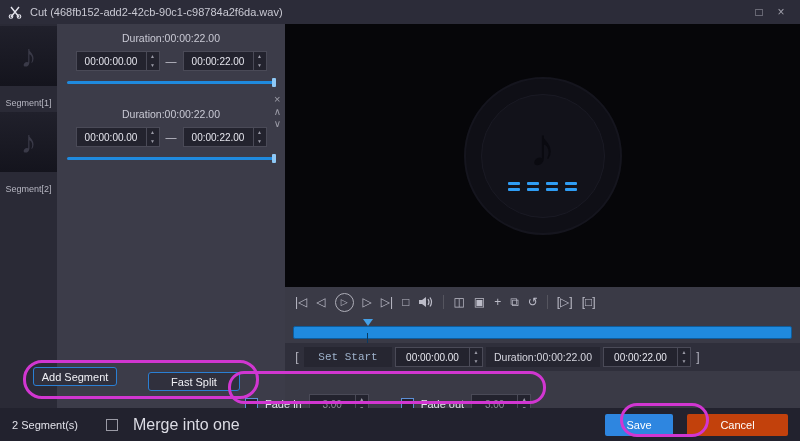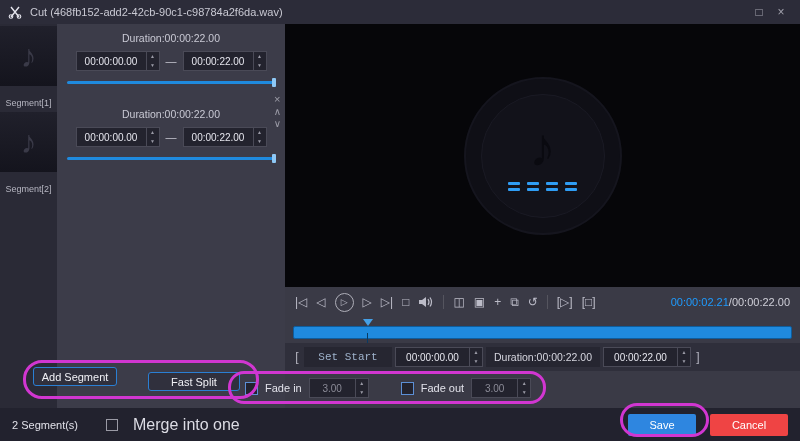--- a/index.html
+++ b/index.html
@@ -83,38 +83,38 @@
                       background:#083a63; }
 
   .setrow { position:absolute; left:285px; top:343px; width:515px; height:28px; background:#2f2f3b;
             display:flex; align-items:center; gap:3px; padding:0 8px; }
   .bracket { color:#b5b5c0; font-size:12px; width:8px; text-align:center; }
   .set-btn { width:88px; height:20px; background:#262631; border:none; color:#9fb3cc; font-size:11px;
              font-family:Liberation Mono, monospace; }
   .dur-display { width:114px; height:20px; background:#262631; color:#d6d6df; font-size:10.5px;
                  display:flex; align-items:center; justify-content:center; white-space:nowrap; }
 
-  .faderow { position:absolute; left:240px; top:372px; width:330px; height:32px;
+  .faderow { position:absolute; left:240px; top:388px; width:330px; height:32px;
              display:flex; align-items:center; gap:7px; padding-left:5px; }
   .checkbox { display:inline-block; width:13px; height:13px; background:#23232e;
               border:1px solid #5c8fd6; }
   .fade-label { color:#e2e2ea; font-size:11px; }
   .fade-gap { width:18px; }
 
   
   .footer { position:absolute; left:0; top:408px; width:800px; height:33px; background:#22222e;
             display:flex; align-items:center; padding:0 12px; }
   .count { color:#e0e0e8; font-size:11px; margin-right:28px; }
   .checkbox.small { width:12px; height:12px; border:1px solid #9a9aa5; background:transparent; }
   .merge-label { color:#dcdce4; font-size:16px; margin-left:15px; }
   .spacer { flex:1; }
   .footer-btn { height:22px; border:none; border-radius:2px; color:#ffffff; font-size:11px;
                 font-family:"Liberation Sans", sans-serif; }
   .save { width:68px; background:#2e86e0; margin-right:14px; }
-  .cancel { width:78px; background:#ef4444; }
+  .cancel { width:101px; background:#c2410c; }
 
   
   .annot { position:absolute; border:3px solid #d136d1; pointer-events:none; z-index:60; }
   .a1 { left:23px; top:360px; width:236px; height:39px; border-radius:19px; }
   .a2 { left:228px; top:371px; width:318px; height:33px; border-radius:16px; }
   .a3 { left:620px; top:403px; width:89px; height:34px; border-radius:17px; }
 </style>
 </head>
 <body>
 
@@ -245,23 +245,20 @@
     </svg>
     <span class="t-sep"></span>
     <span class="t-btn">◫</span>
     <span class="t-btn">▣</span>
     <span class="t-btn">+</span>
     <span class="t-btn">⧉</span>
     <span class="t-btn">↺</span>
     <span class="t-sep"></span>
     <span class="t-btn">[▷]</span>
     <span class="t-btn">[□]</span>
-    <span class="time-display">
-      <span class="cur">00:00:02.21</span><span class="tot">/00:00:22.00</span>
-    </span>
   </div>
 
   <div class="timeline">
     <div class="tl-bar"></div>
     <div class="tl-marker"></div>
   </div>
 
   <div class="setrow">
     <span class="bracket">[</span>
     <button class="set-btn">Set Start</button>

